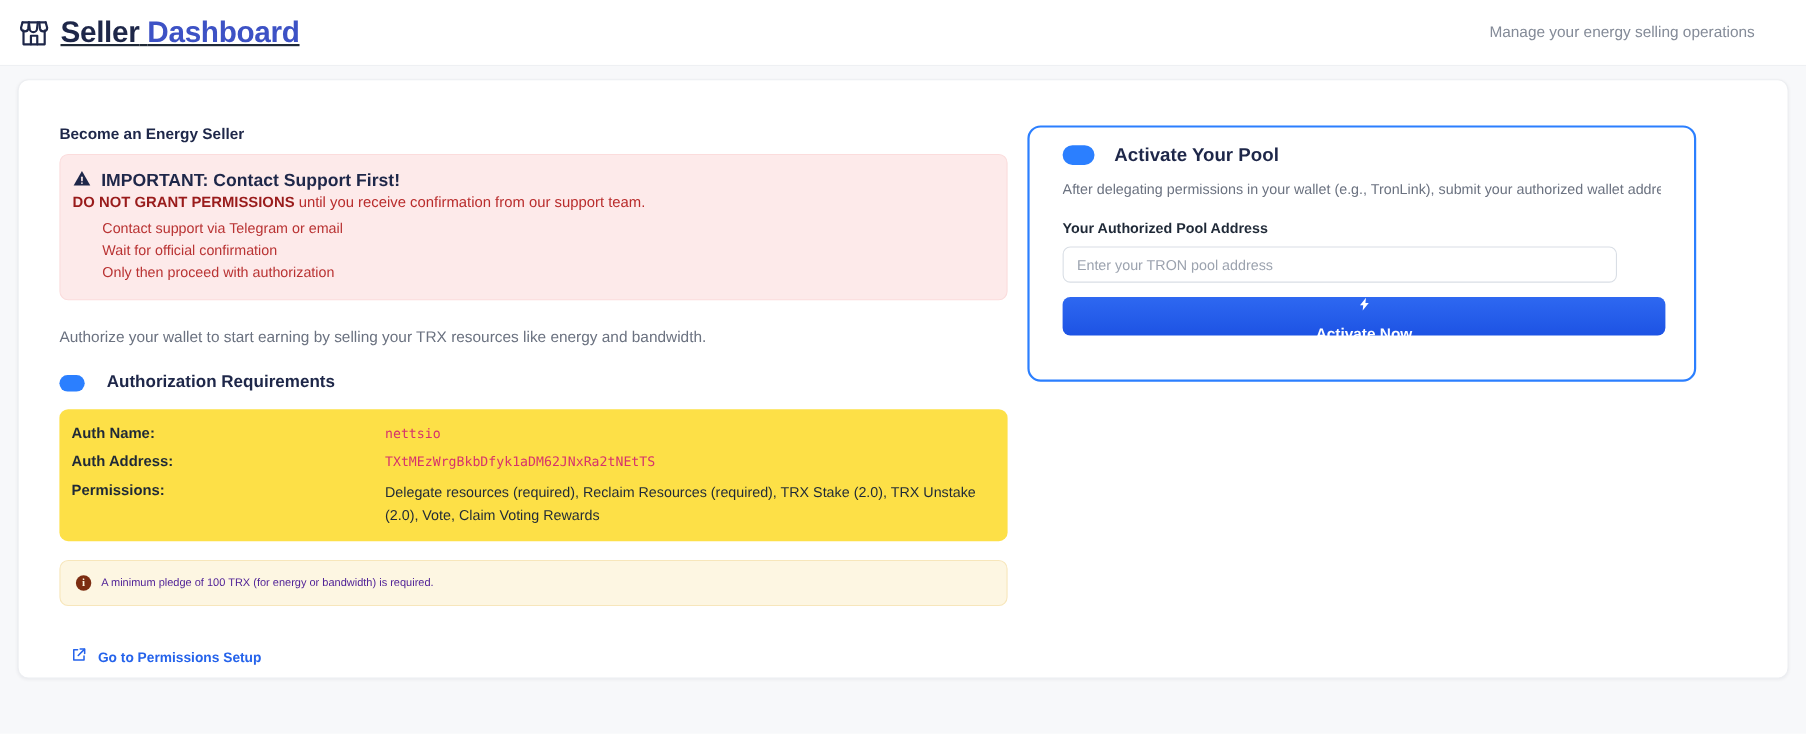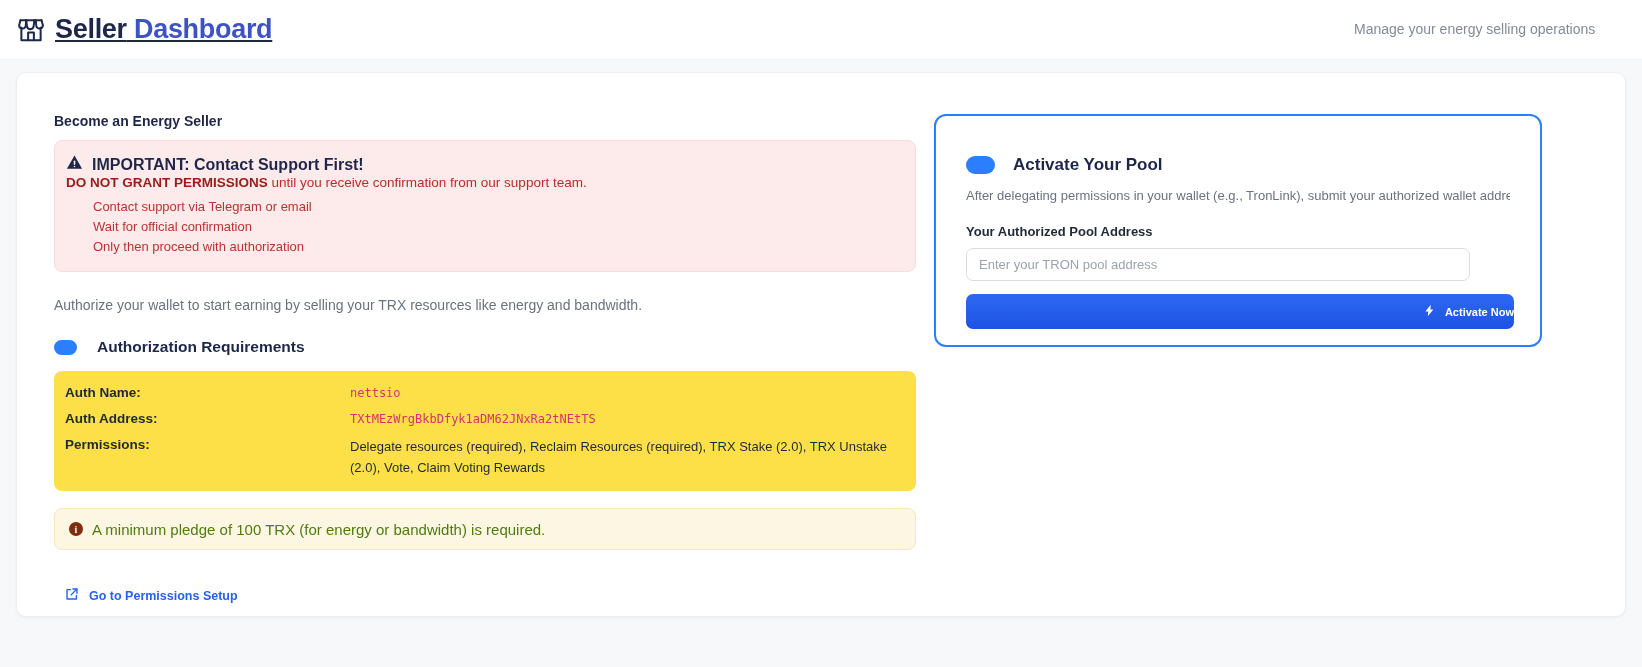--- a/index.html
+++ b/index.html
@@ -77,55 +77,56 @@
     margin-top: 17px; width: 862px; height: 42px;
     background: #fdf6e2; border: 1px solid #f7e6bb; border-radius: 8px;
     display: flex; align-items: center; gap: 9px; padding: 0 14px;
   }
   .info-dot {
     width: 14px; height: 14px; border-radius: 50%; background: #7c2d12;
     color: #fdf6e2; font-size: 10px; font-weight: 700;
     display: flex; align-items: center; justify-content: center;
     font-family: "Liberation Serif", serif; flex: 0 0 auto;
   }
-  .note-text { font-size: 15px; color: #4d7c0f; }
+  .note-text { font-size: 10px; color: #4c1d95; }
 
   
   .perm-link {
     margin-top: 37px; margin-left: 11px;
     display: inline-flex; align-items: center; gap: 10px;
     text-decoration: none; cursor: pointer;
   }
   .perm-link svg { width: 14px; height: 14px; }
   .perm-link-label { font-size: 12.5px; font-weight: 700; color: #2563eb; }
 
   
   .activate-card {
     position: absolute; left: 917px; top: 41px; width: 608px; height: 233px;
     background: #ffffff; border: 2px solid #2b7fff; border-radius: 12px;
-    padding: 39px 30px 0 30px;
+    padding: 15px 30px 0 30px;
   }
   .activate-head { display: flex; align-items: center; gap: 18px; }
   .activate-title { font-size: 17px; font-weight: 700; color: #1e2749; }
   .activate-desc { margin-top: 13px; font-size: 13px; color: #6b7280; white-space: nowrap; overflow: hidden; }
   .activate-label { margin-top: 21px; font-size: 13px; font-weight: 700; color: #1f2937; }
   .pool-input {
     margin-top: 9px; width: 504px; height: 33px;
     border: 1px solid #d9dee5; border-radius: 7px;
     padding: 0 12px; font-size: 13px; color: #1f2937;
     font-family: "Liberation Sans", sans-serif; outline: none; background: #fff;
   }
   .pool-input::placeholder { color: #9ca3af; }
   .activate-btn {
     margin-top: 13px; width: 548px; height: 35px; border: none; border-radius: 7px;
     background: linear-gradient(180deg, #2e68f1, #1d53e4);
-    color: #ffffff; font-size: 11px; font-weight: 700;
+    color: #ffffff; font-size: 14px; font-weight: 700;
     font-family: "Liberation Sans", sans-serif;
-    display: flex; align-items: center; justify-content: flex-end; gap: 9px;
+    display: flex; align-items: center; justify-content: space-between; gap: 9px;
     cursor: pointer;
+    flex-direction: column;
   }
   .activate-btn svg { width: 13px; height: 13px; }
 </style>
 </head>
 <body>
 
 <div class="header">
   <div class="brand">
     <span class="brand-icon">
       <svg viewBox="0 0 24 24" fill="none" stroke="#1e2749" stroke-width="1.6" stroke-linecap="round" stroke-linejoin="round">

